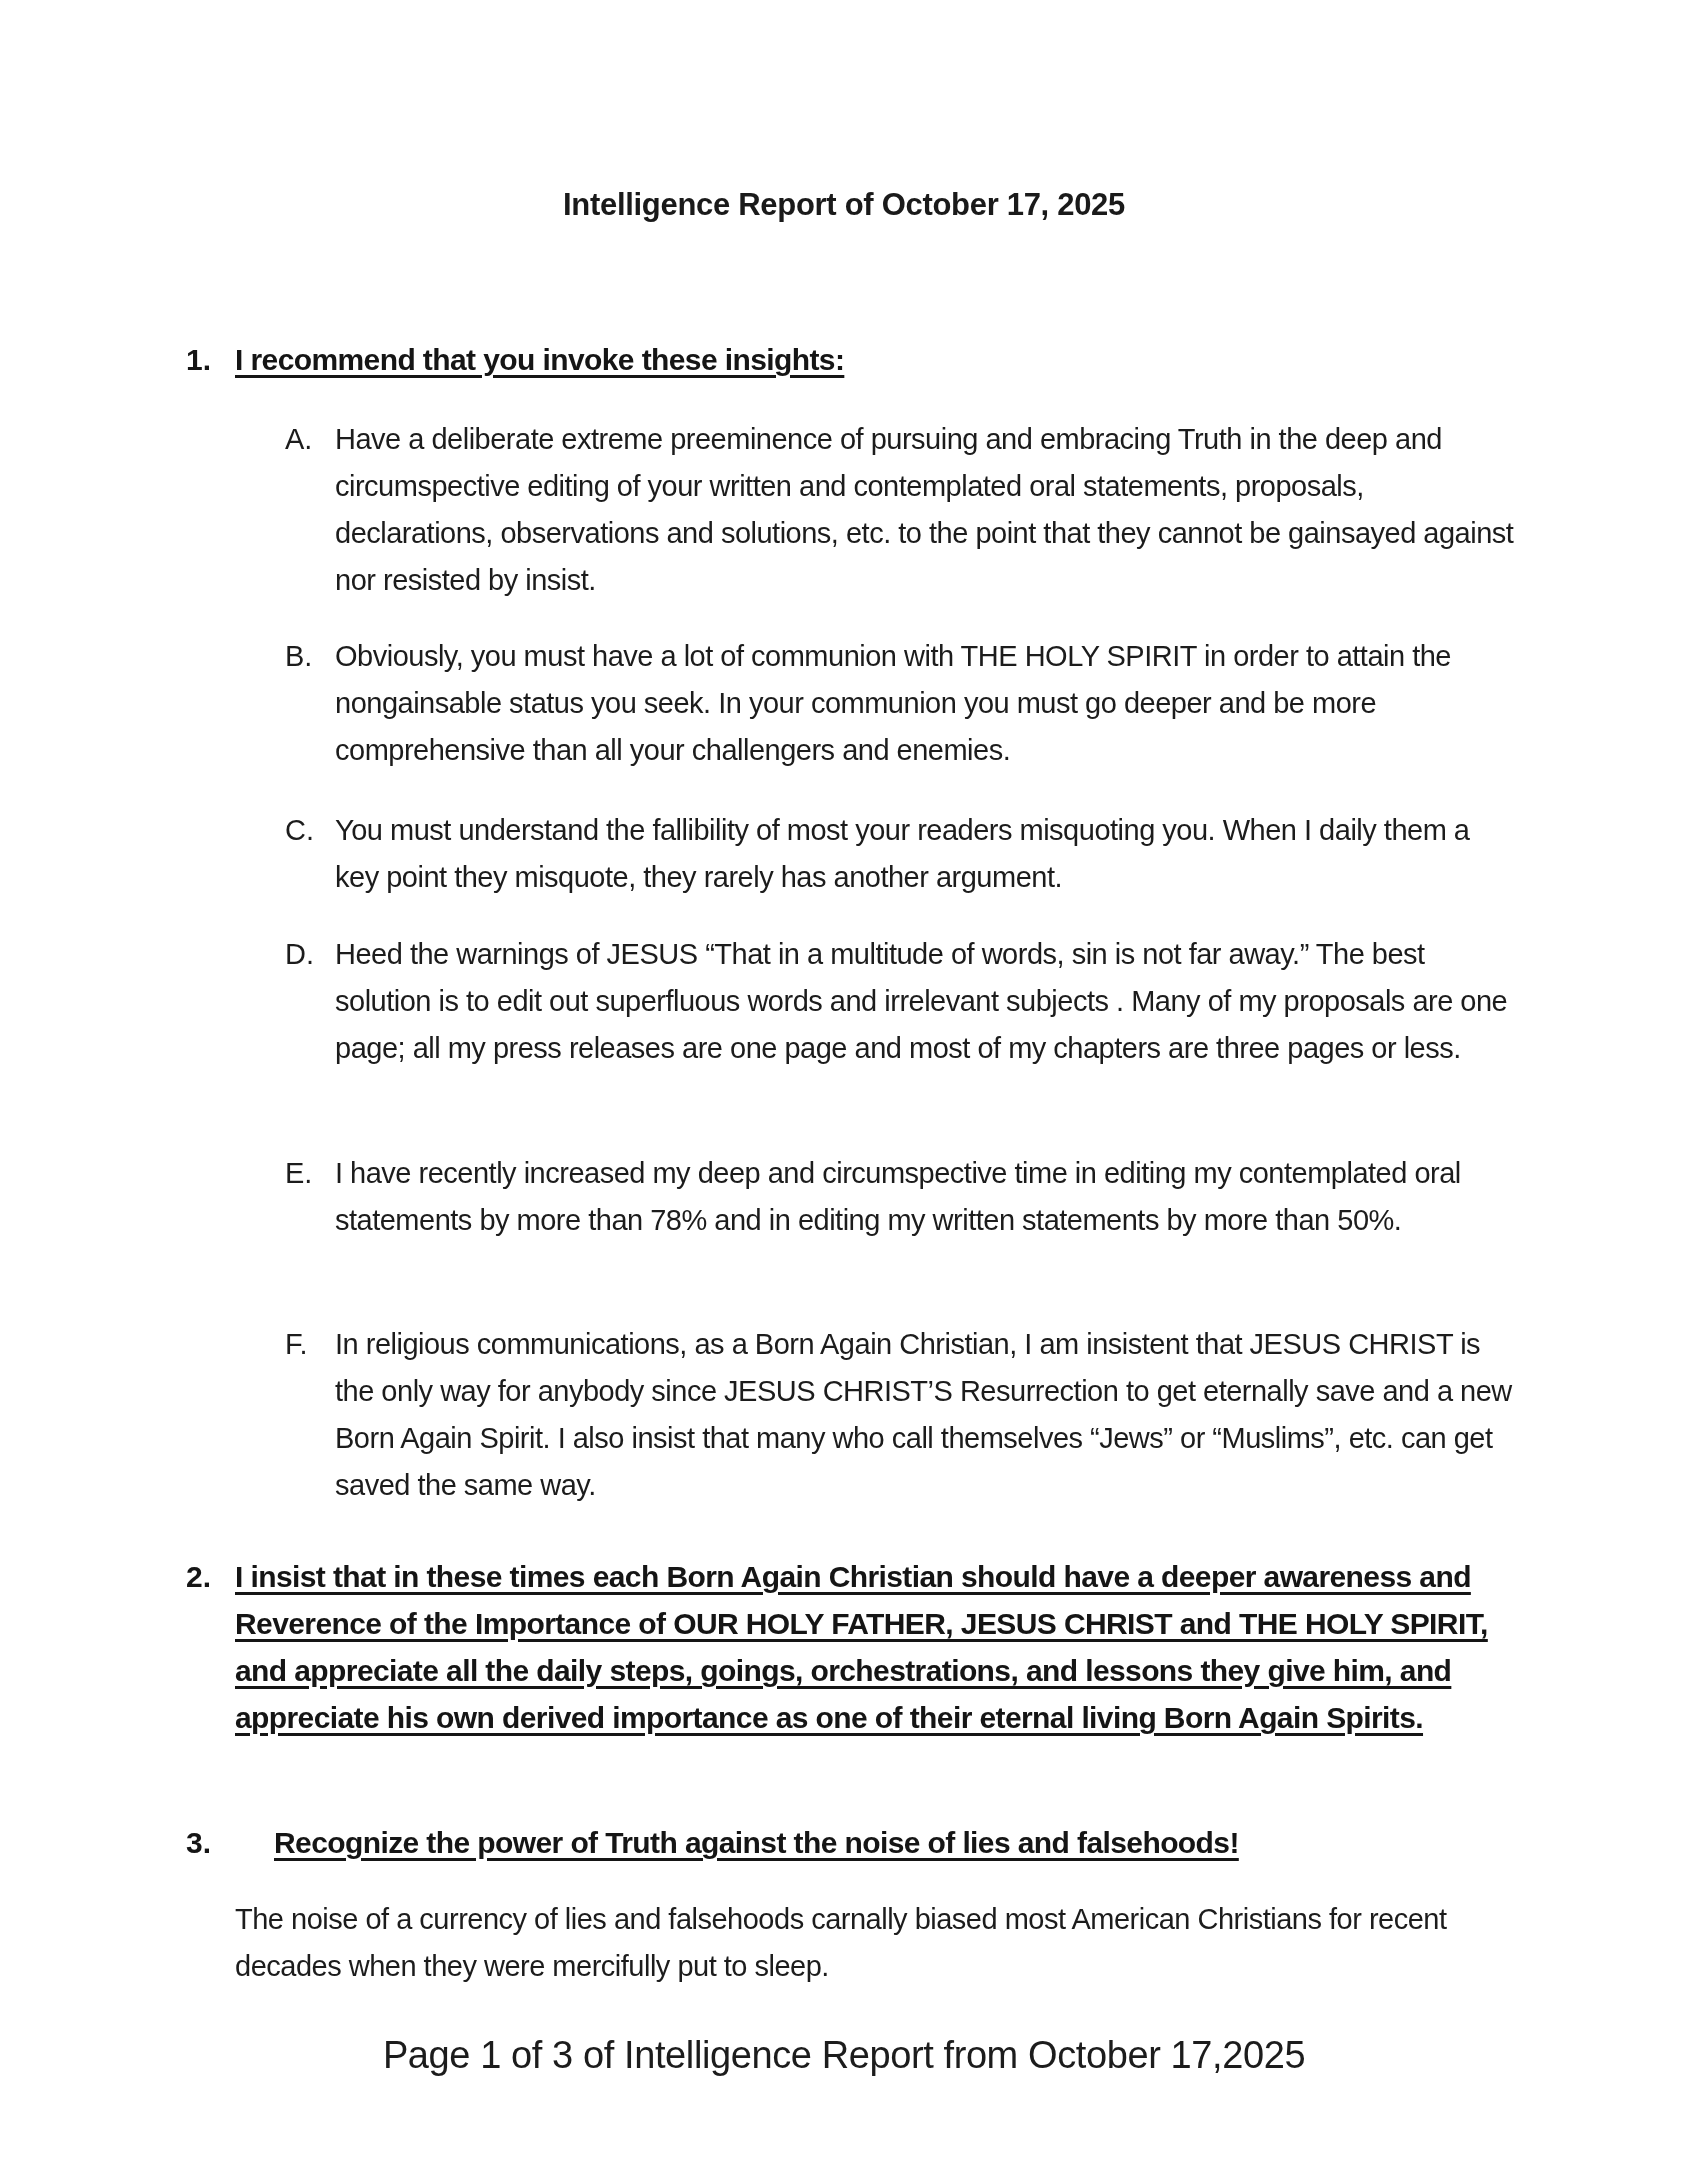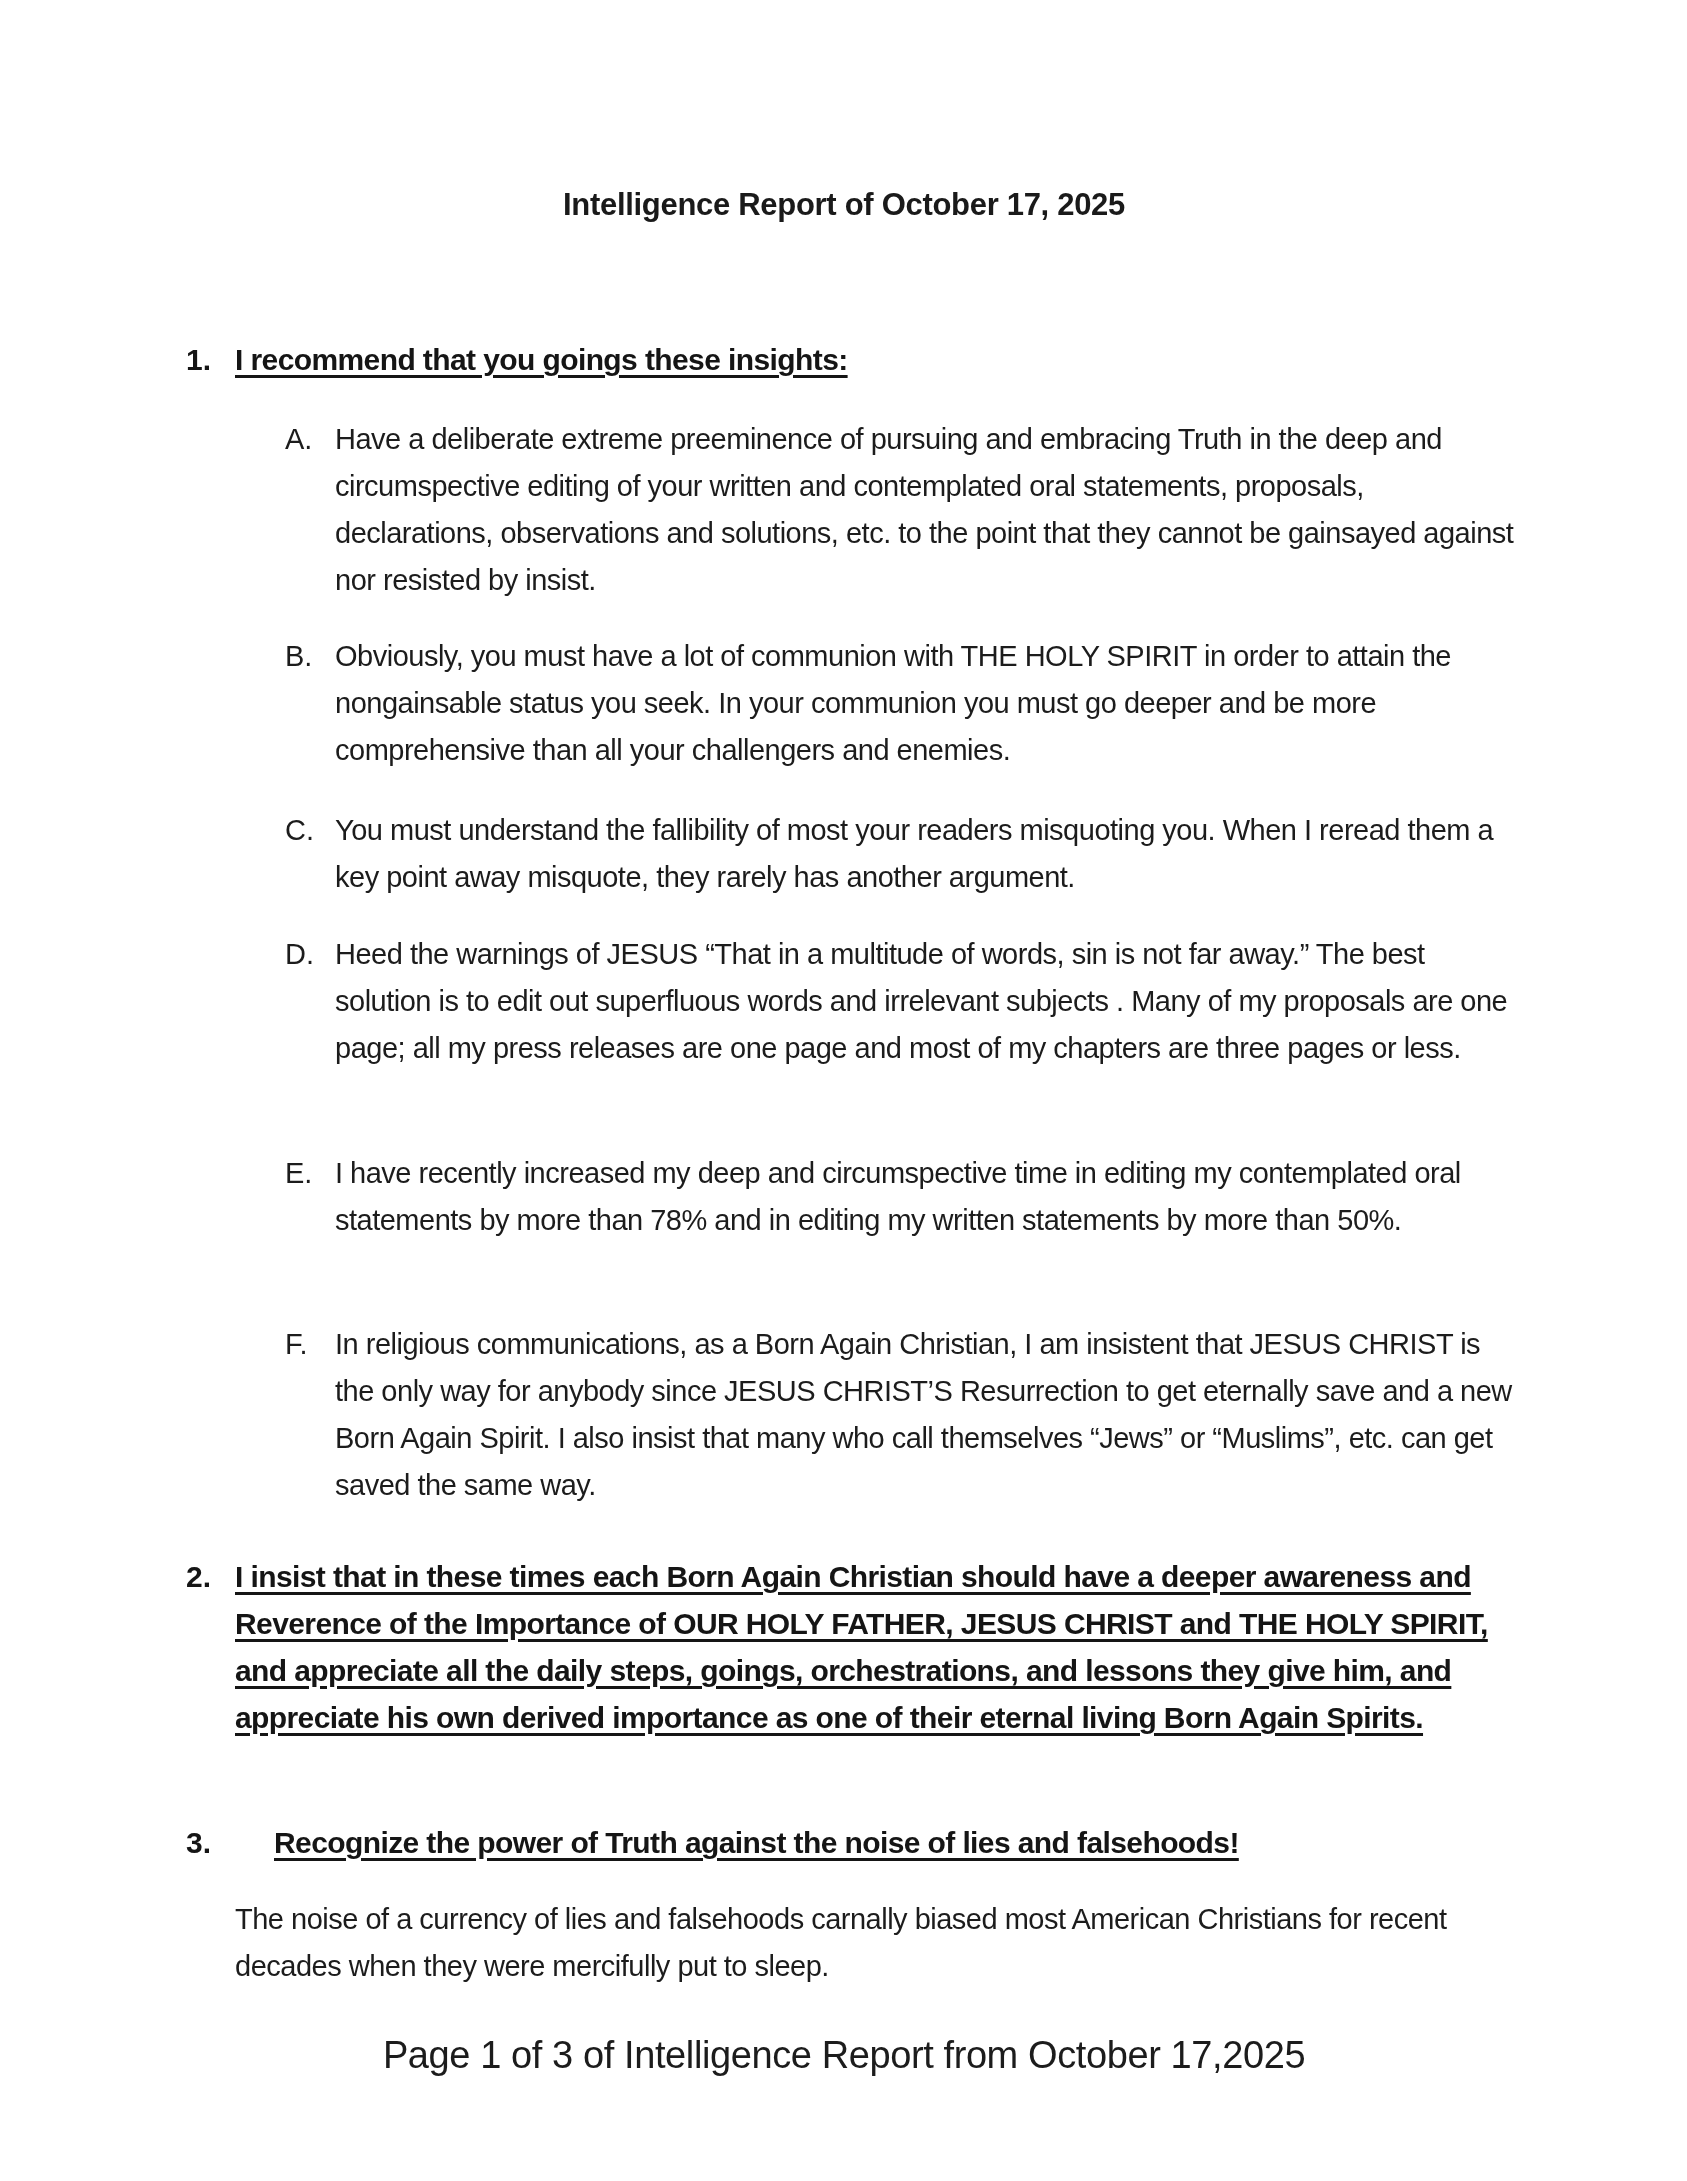--- a/index.html
+++ b/index.html
@@ -88,36 +88,36 @@
 </style>
 </head>
 <body>
 
 <div>
 
   <div class="title">Intelligence Report of October 17, 2025</div>
 
   <div class="section-head" style="top:336px;">
     <span class="num">1.</span>
-    <span class="text">I recommend that you goings these insights:</span>
+    <span class="text">I recommend that you invoke these insights:</span>
   </div>
 
   <div class="item" style="top:416px;">
     <span class="letter">A.</span>
     <span class="text">Have a deliberate extreme preeminence of pursuing and embracing Truth in the deep and circumspective editing of your written and contemplated oral statements, proposals, declarations, observations and solutions, etc. to the point that they cannot be gainsayed against nor resisted by insist.</span>
   </div>
 
   <div class="item" style="top:633px;">
     <span class="letter">B.</span>
     <span class="text">Obviously, you must have a lot of communion with THE HOLY SPIRIT in order to attain the nongainsable status you seek.  In your communion you must go deeper and be more comprehensive than all your challengers and enemies.</span>
   </div>
 
   <div class="item" style="top:807px;">
     <span class="letter">C.</span>
-    <span class="text">You must understand the fallibility of most your readers misquoting you. When I reread them a key point away misquote, they rarely has another argument.</span>
+    <span class="text">You must understand the fallibility of most your readers misquoting you. When I daily them a key point they misquote, they rarely has another argument.</span>
   </div>
 
   <div class="item" style="top:931px;">
     <span class="letter">D.</span>
     <span class="text">Heed the warnings of JESUS  “That in a multitude of words, sin is not far away.”  The best solution is to edit out superfluous words and irrelevant subjects . Many of my proposals are one page;  all my press releases are one page and most of my chapters are three pages or less.</span>
   </div>
 
   <div class="item" style="top:1150px;">
     <span class="letter">E.</span>
     <span class="text">I have recently increased my deep and circumspective time in editing my contemplated oral statements by more than 78% and in editing my written statements by more than 50%.</span>

